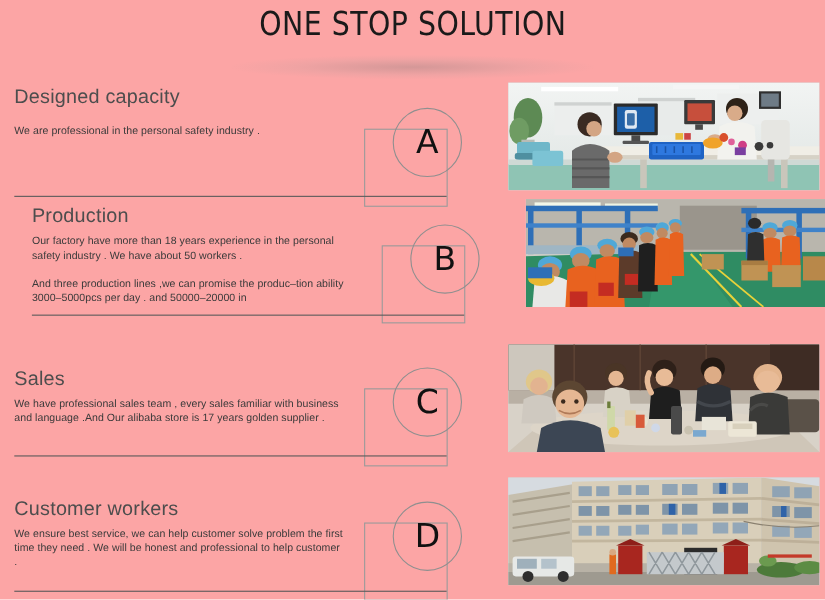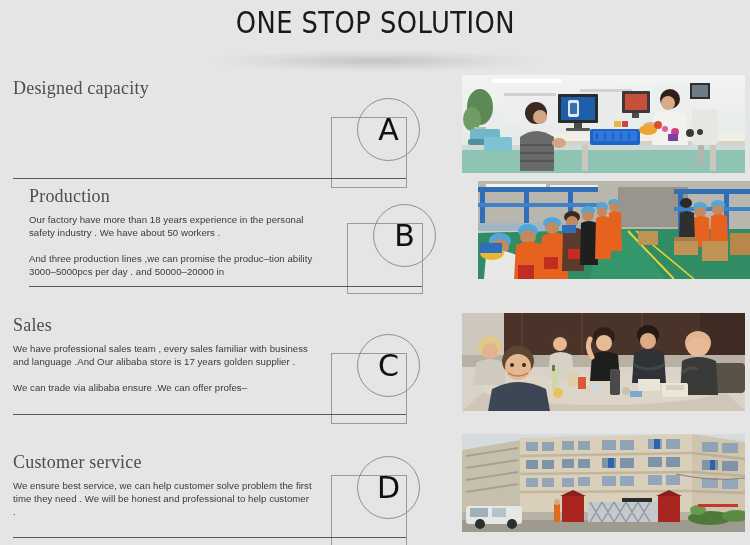--- a/index.html
+++ b/index.html
@@ -4,21 +4,21 @@
 <style>
   * { margin:0; padding:0; box-sizing:border-box; }
 
   html, body {
     width:750px; height:545px;
     background:#ffffff;
     font-family:"Liberation Sans", sans-serif;
     overflow:hidden;
   }
 
-  .page { position:relative; width:750px; height:545px; background:#e5e5e5; }
+  .page { position:relative; width:750px; height:545px; background:#fca5a5; }
 
   
   .title-wrap {
     position:absolute; left:0; top:6px; width:750px;
     text-align:center;
   }
   .title {
     display:inline-block;
     font-family:"DejaVu Sans", sans-serif;
     font-size:30px;
@@ -44,42 +44,42 @@
   .sec-b { top:176px; height:120px;margin-left:16px; }
   .sec-c { top:308px; height:118px; }
   .sec-d { top:426px; height:119px; }
 
   .text-col {
     position:absolute;
     left:13px;
     width:300px;
   }
   .heading {
-    font-family:Liberation Serif, serif;
+    font-family:Liberation Sans, sans-serif;
     font-size:18px;
     font-weight:300;
     color:#4d4d4d;
     letter-spacing:0.2px;
     line-height:1.15;
     white-space:nowrap;
   }
   .para {
     font-family:"Liberation Sans", sans-serif;
     font-size:9.6px;
     line-height:13.2px;
     color:#3a3a3a;
     margin-top:6px;
     letter-spacing:0.05px;
   }
   .para.second { margin-top:11px; }
 
   
   .sec-a .text-col { top:8px; }
   .sec-b .text-col { top:10px; }
-  .sec-c .text-col { top:7px; }
+  .sec-c .text-col { top:26px; }
   .sec-d .text-col { top:26px; }
 
   .sec-a .para.second { margin-top:14px; }
   .sec-b .para.second { margin-top:13px; }
   .sec-c .para.second { margin-top:13px; }
 
   
   .badge { position:absolute; left:325px; width:125px; height:100px; }
   .sec-a .badge { top:28px; }
   .sec-b .badge { top:28px; }
@@ -141,20 +141,21 @@
 <div class="page">
 
   <div class="title-wrap">
     <div class="title">ONE STOP SOLUTION</div>
     <div class="title-shadow"></div>
   </div>
 
   <div class="section sec-a">
     <div class="text-col">
       <div class="heading">Designed capacity</div>
+      <div class="para second">We are professional in the personal safety industry .</div>
     </div>
 
     <div class="badge">
       <div class="badge-square"></div>
       <div class="badge-circle"></div>
       <div class="badge-letter">A</div>
     </div>
 
     <div class="divider"></div>
 
@@ -346,21 +347,20 @@
         <rect x="2" y="62" width="22" height="10" fill="#2e6fb7"></rect>
         <rect x="84" y="44" width="14" height="8" fill="#2e6fb7"></rect>
       </svg>
     </div>
   </div>
 
   <div class="section sec-c">
     <div class="text-col">
       <div class="heading">Sales</div>
       <div class="para">We have professional sales team , every sales familiar with business and language .And Our alibaba store is 17 years golden supplier .</div>
-      <div class="para second">We can trade via alibaba ensure .We can offer profes–</div>
     </div>
 
     <div class="badge">
       <div class="badge-square"></div>
       <div class="badge-circle"></div>
       <div class="badge-letter">C</div>
     </div>
 
     <div class="divider"></div>
 
@@ -423,21 +423,21 @@
         <rect x="116" y="64" width="8" height="12" fill="#d85a3a"></rect>
         <circle cx="164" cy="78" r="4" fill="#c9c2b0"></circle>
         <rect x="168" y="78" width="12" height="6" fill="#7aa8cf"></rect>
         <circle cx="96" cy="80" r="5" fill="#e8c25a"></circle>
       </svg>
     </div>
   </div>
 
   <div class="section sec-d">
     <div class="text-col">
-      <div class="heading">Customer service</div>
+      <div class="heading">Customer workers</div>
       <div class="para">We ensure best service, we can help customer solve problem the first time they need . We will be honest and professional to help customer .</div>
     </div>
 
     <div class="badge">
       <div class="badge-square"></div>
       <div class="badge-circle"></div>
       <div class="badge-letter">D</div>
     </div>
 
     <div class="divider"></div>

